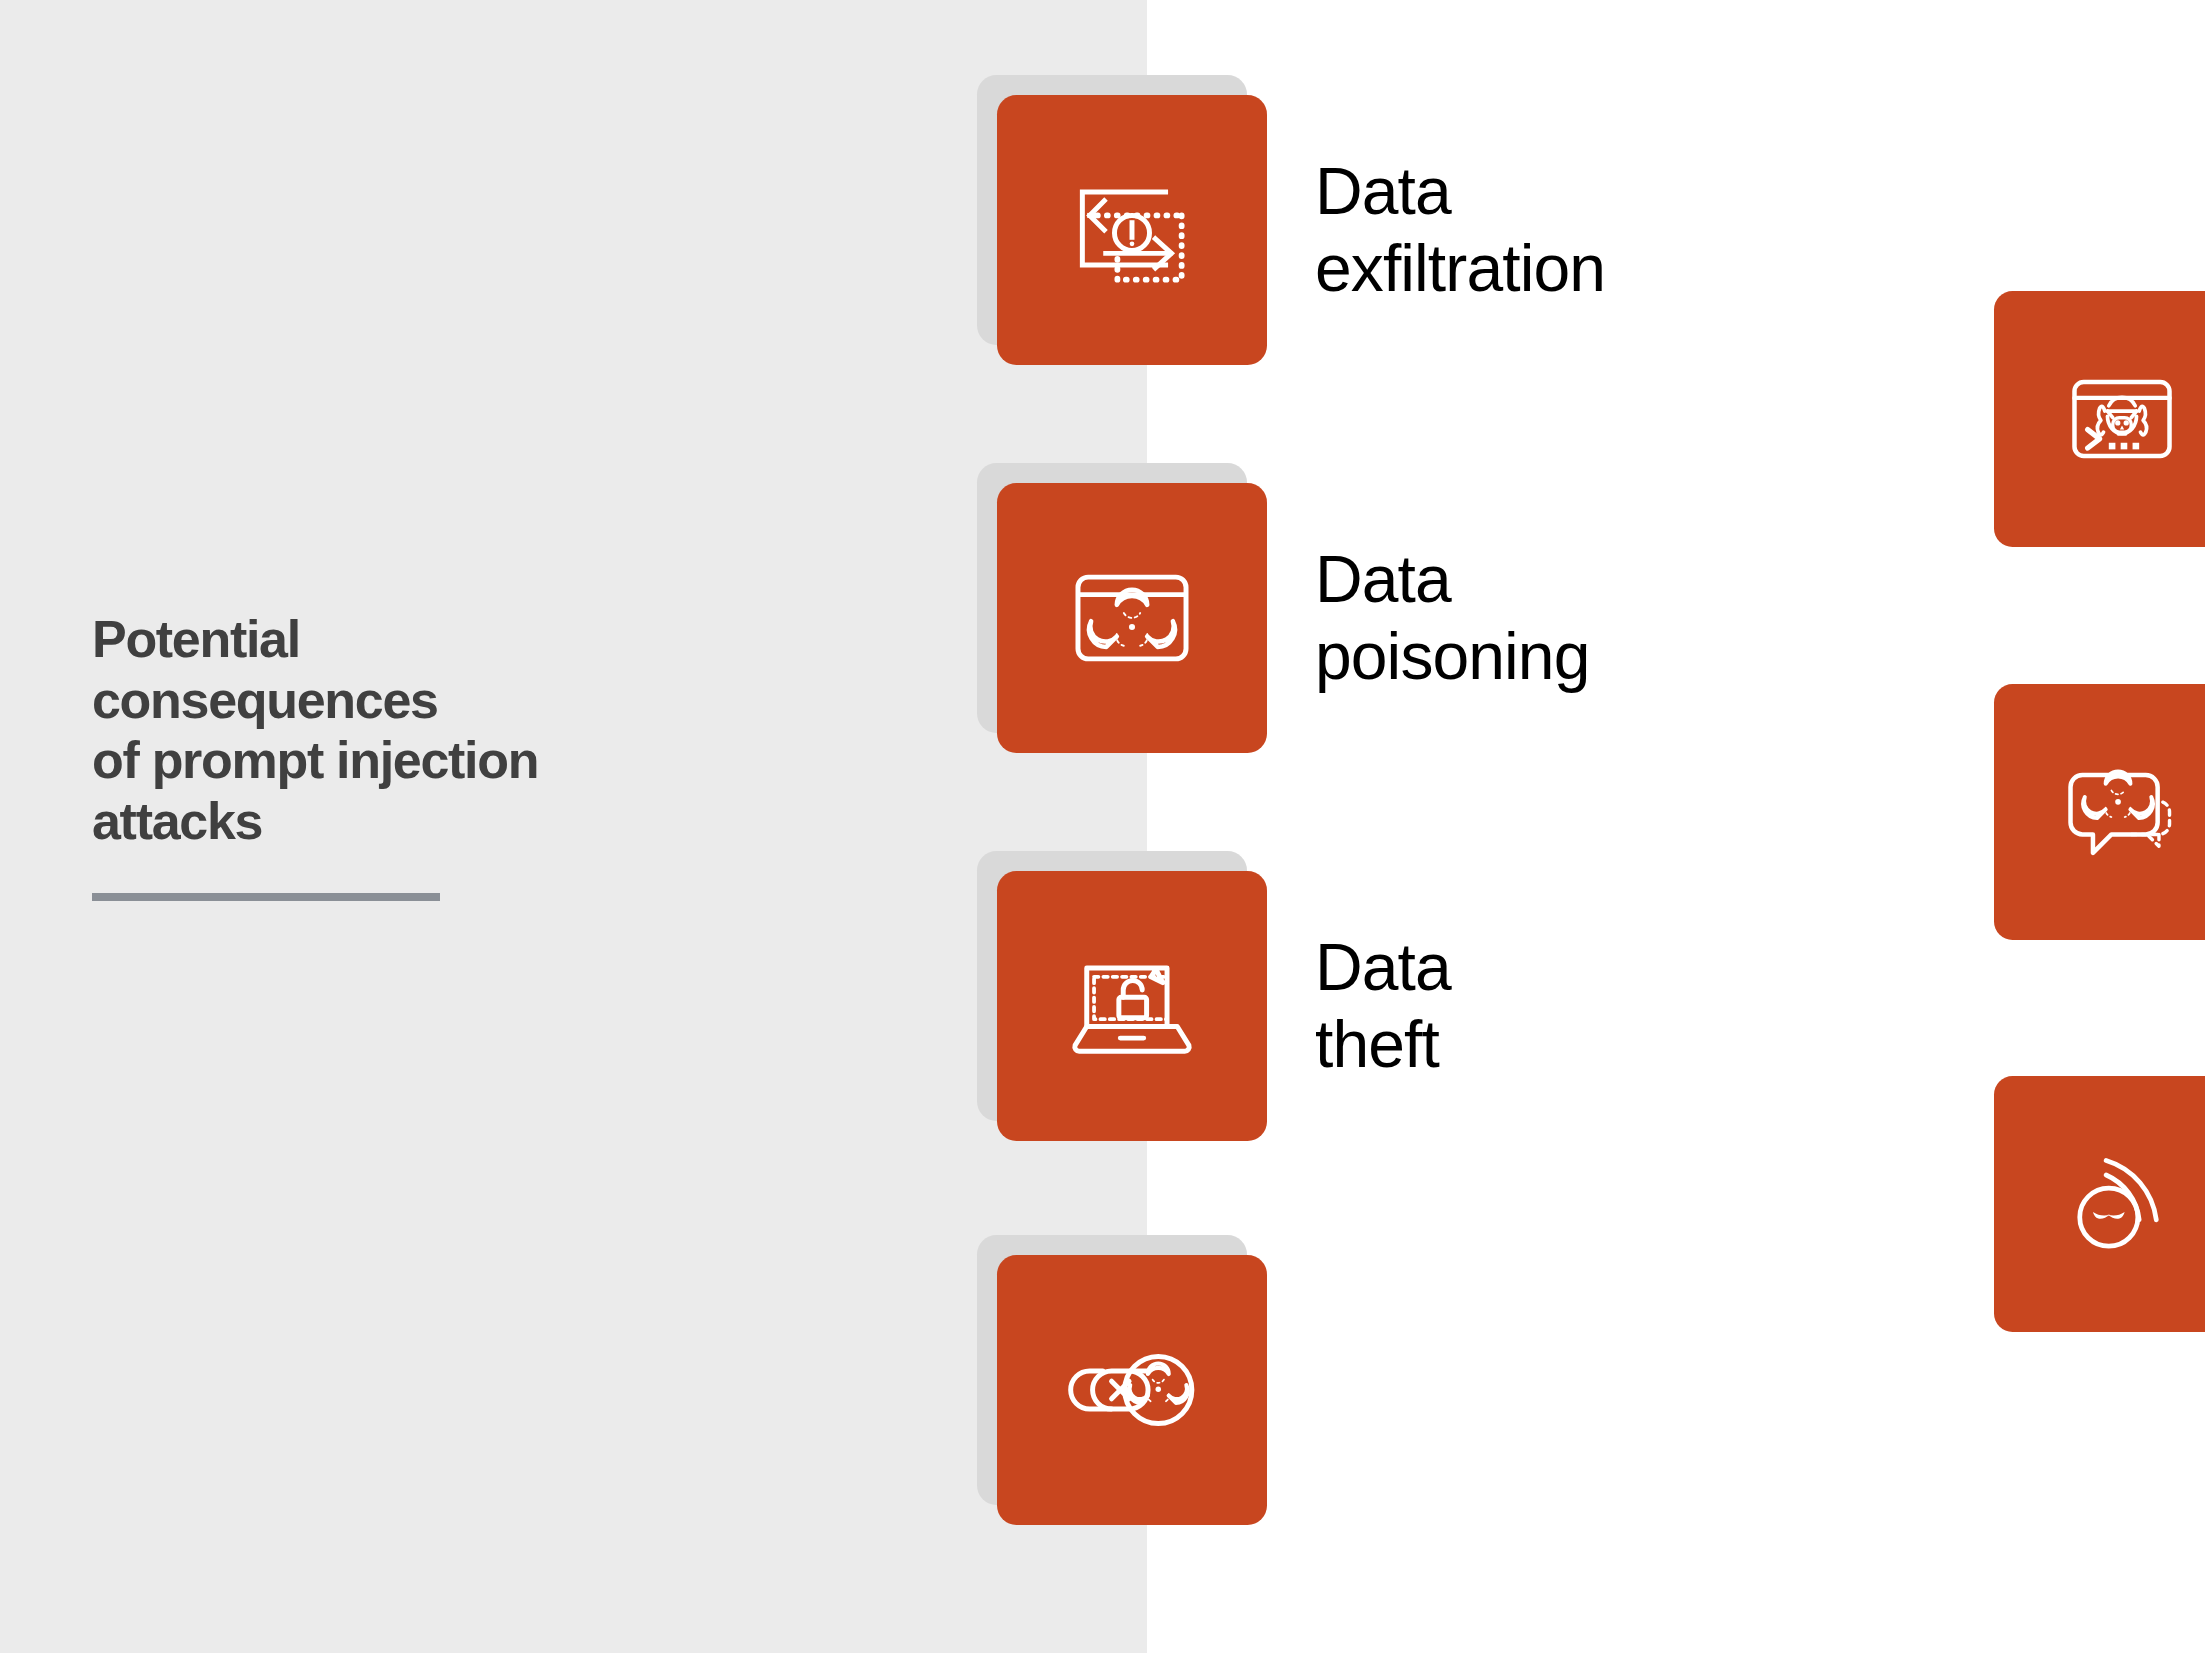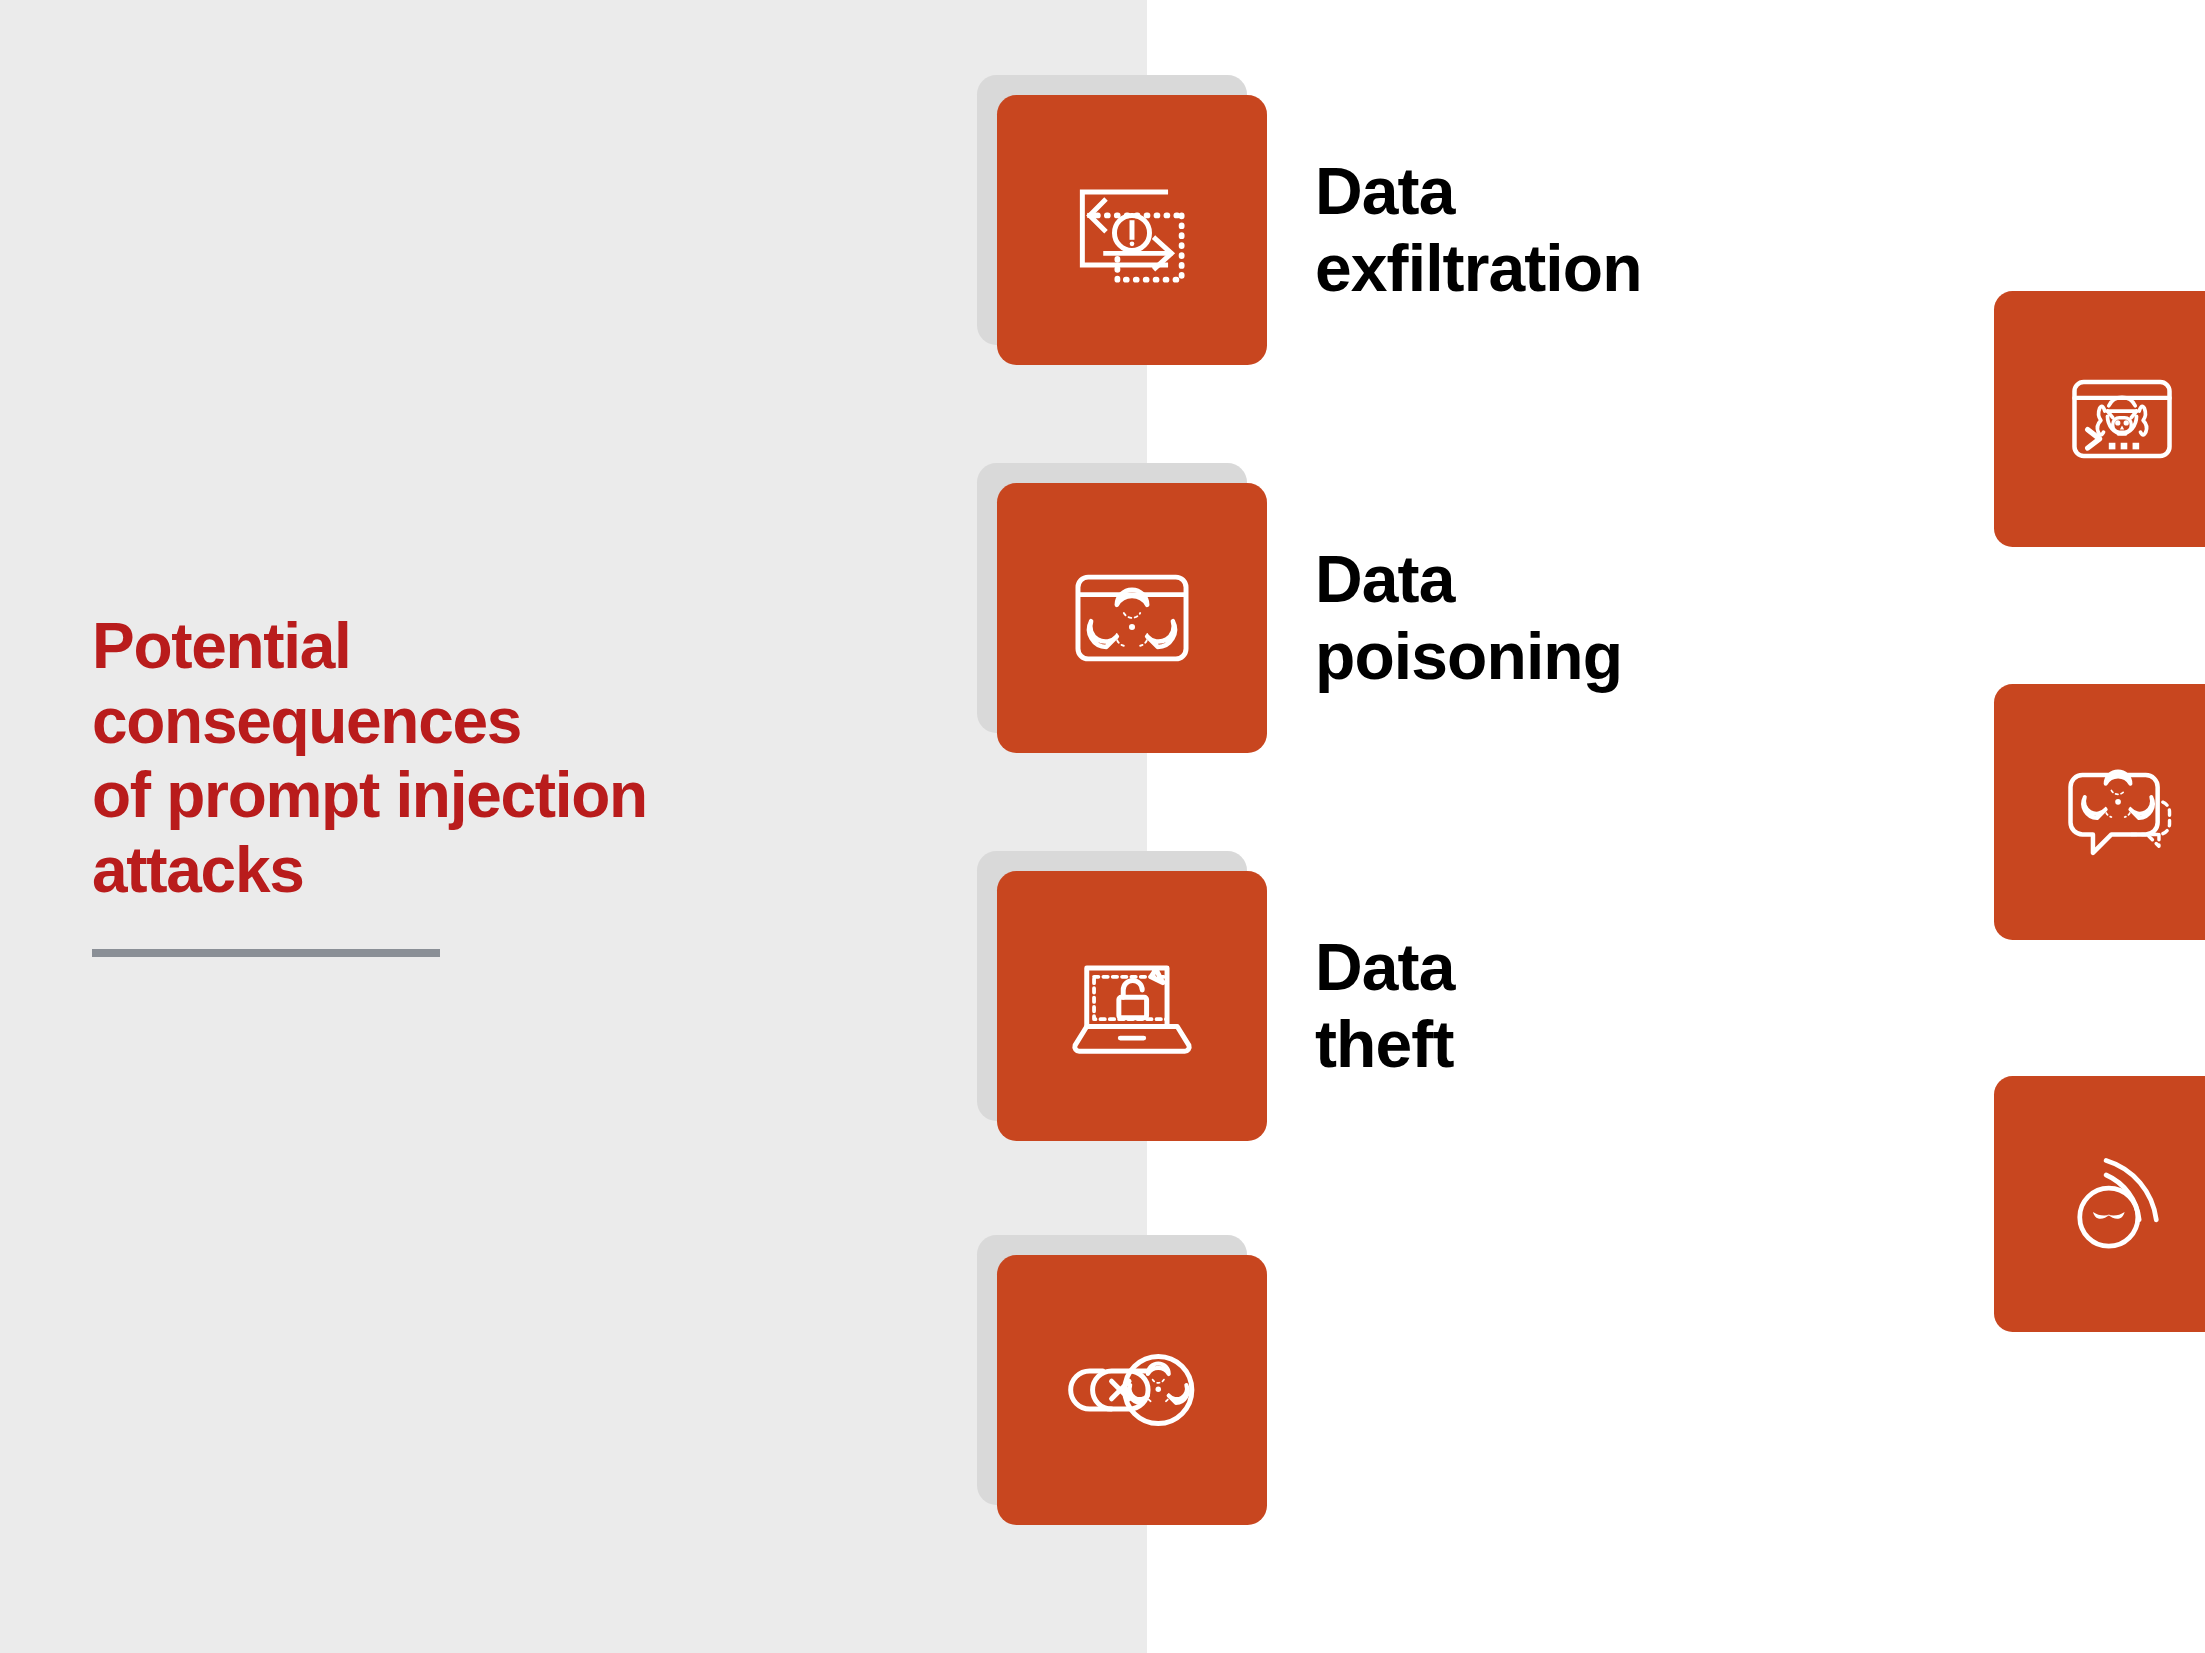--- a/index.html
+++ b/index.html
@@ -30,25 +30,25 @@
   }
 
   
   #title-block {
     position: absolute;
     left: 92px;
     top: 609px;
     width: 838px;
   }
   #page-title {
-    font-size: 64px;
+    font-size: 52px;
     font-weight: 700;
     line-height: 1.165;
     letter-spacing: -1.3px;
-    color: #b91c1c;
+    color: #404040;
     margin: 0;
     white-space: pre-line;
   }
   #title-rule {
     margin-top: 42px;
     width: 348px;
     height: 7.5px;
     background: #8a8f96;
   }
 
@@ -84,21 +84,21 @@
   }
   .tile svg {
     width: 146px;
     height: 146px;
     display: block;
   }
 
   .item-label {
     margin-left: 48px;
     font-size: 66px;
-    font-weight: 700;
+    font-weight: 400;
     line-height: 1.17;
     letter-spacing: -0.9px;
     color: #000000;
     white-space: pre-line;
   }
   .col-right .tile {
     width: 256px;
     height: 256px;
     border-radius: 18.5px;
   }

